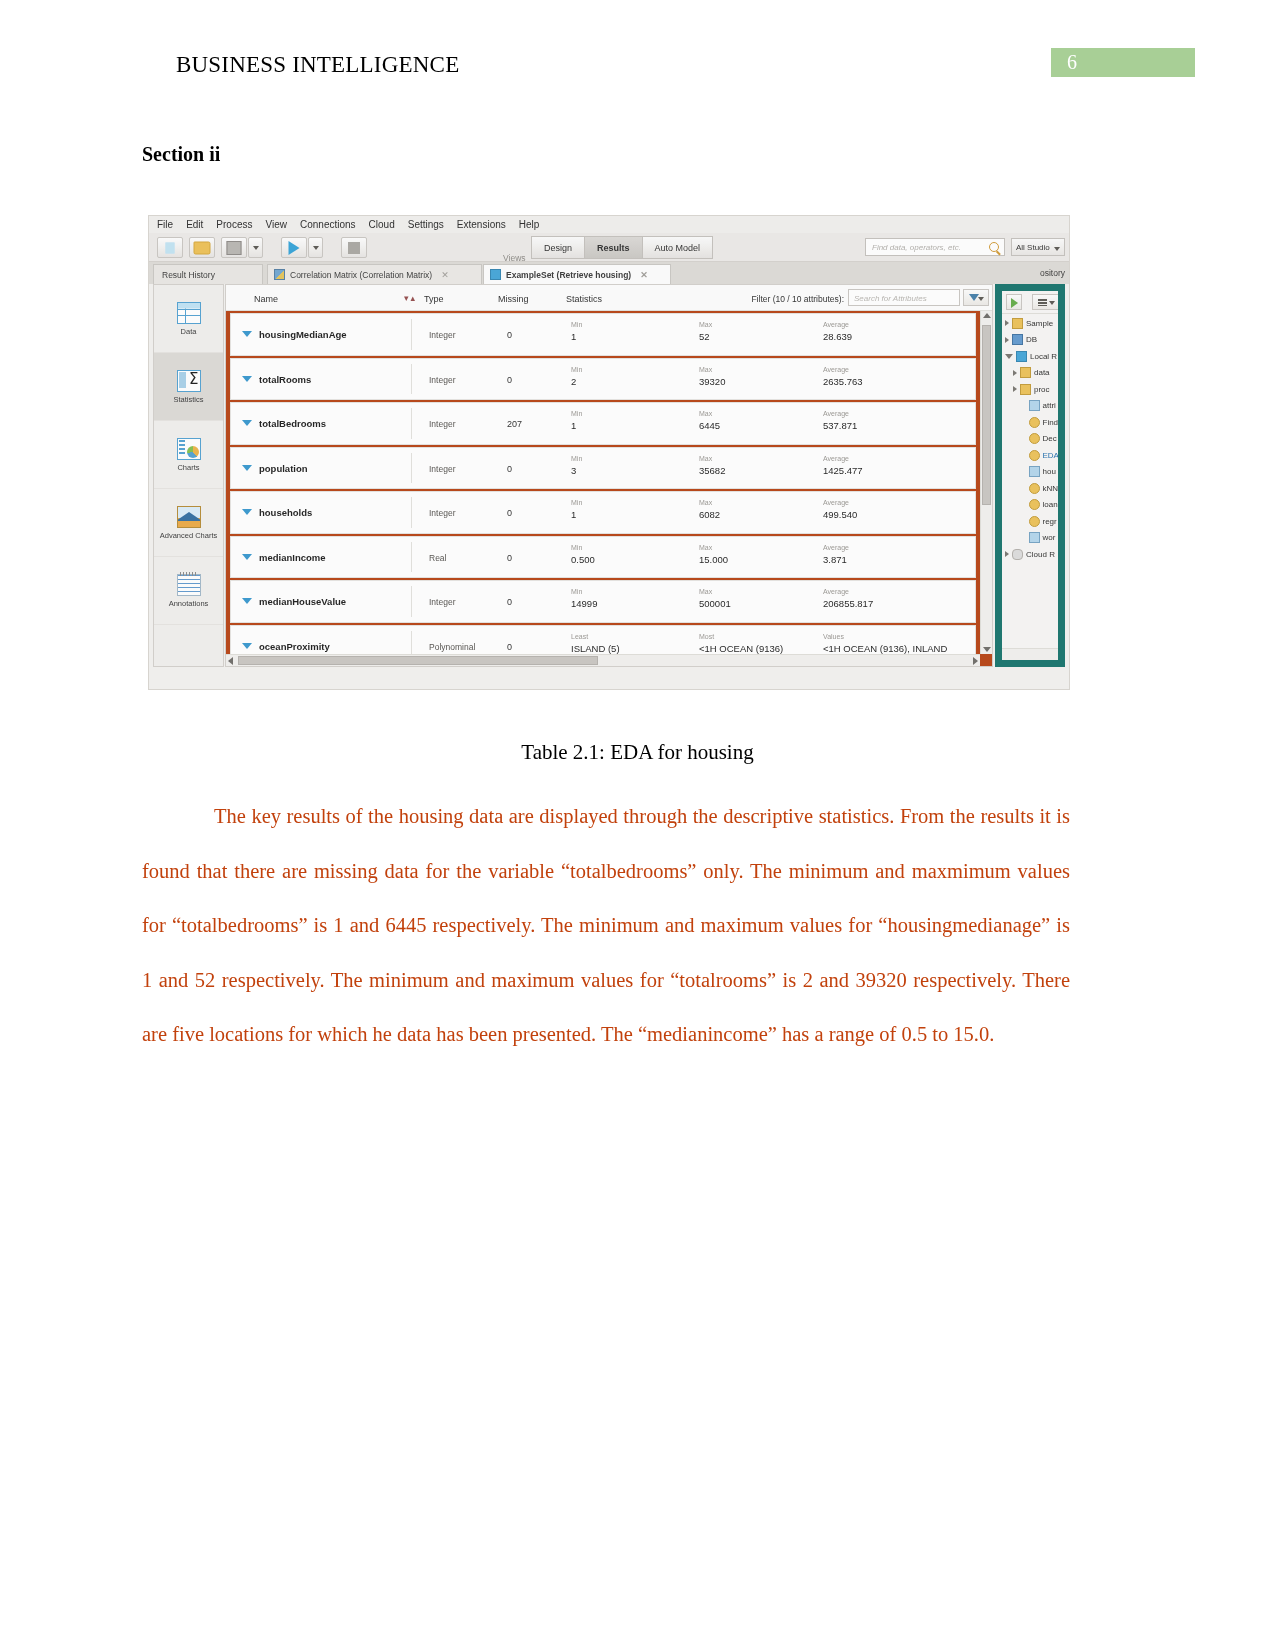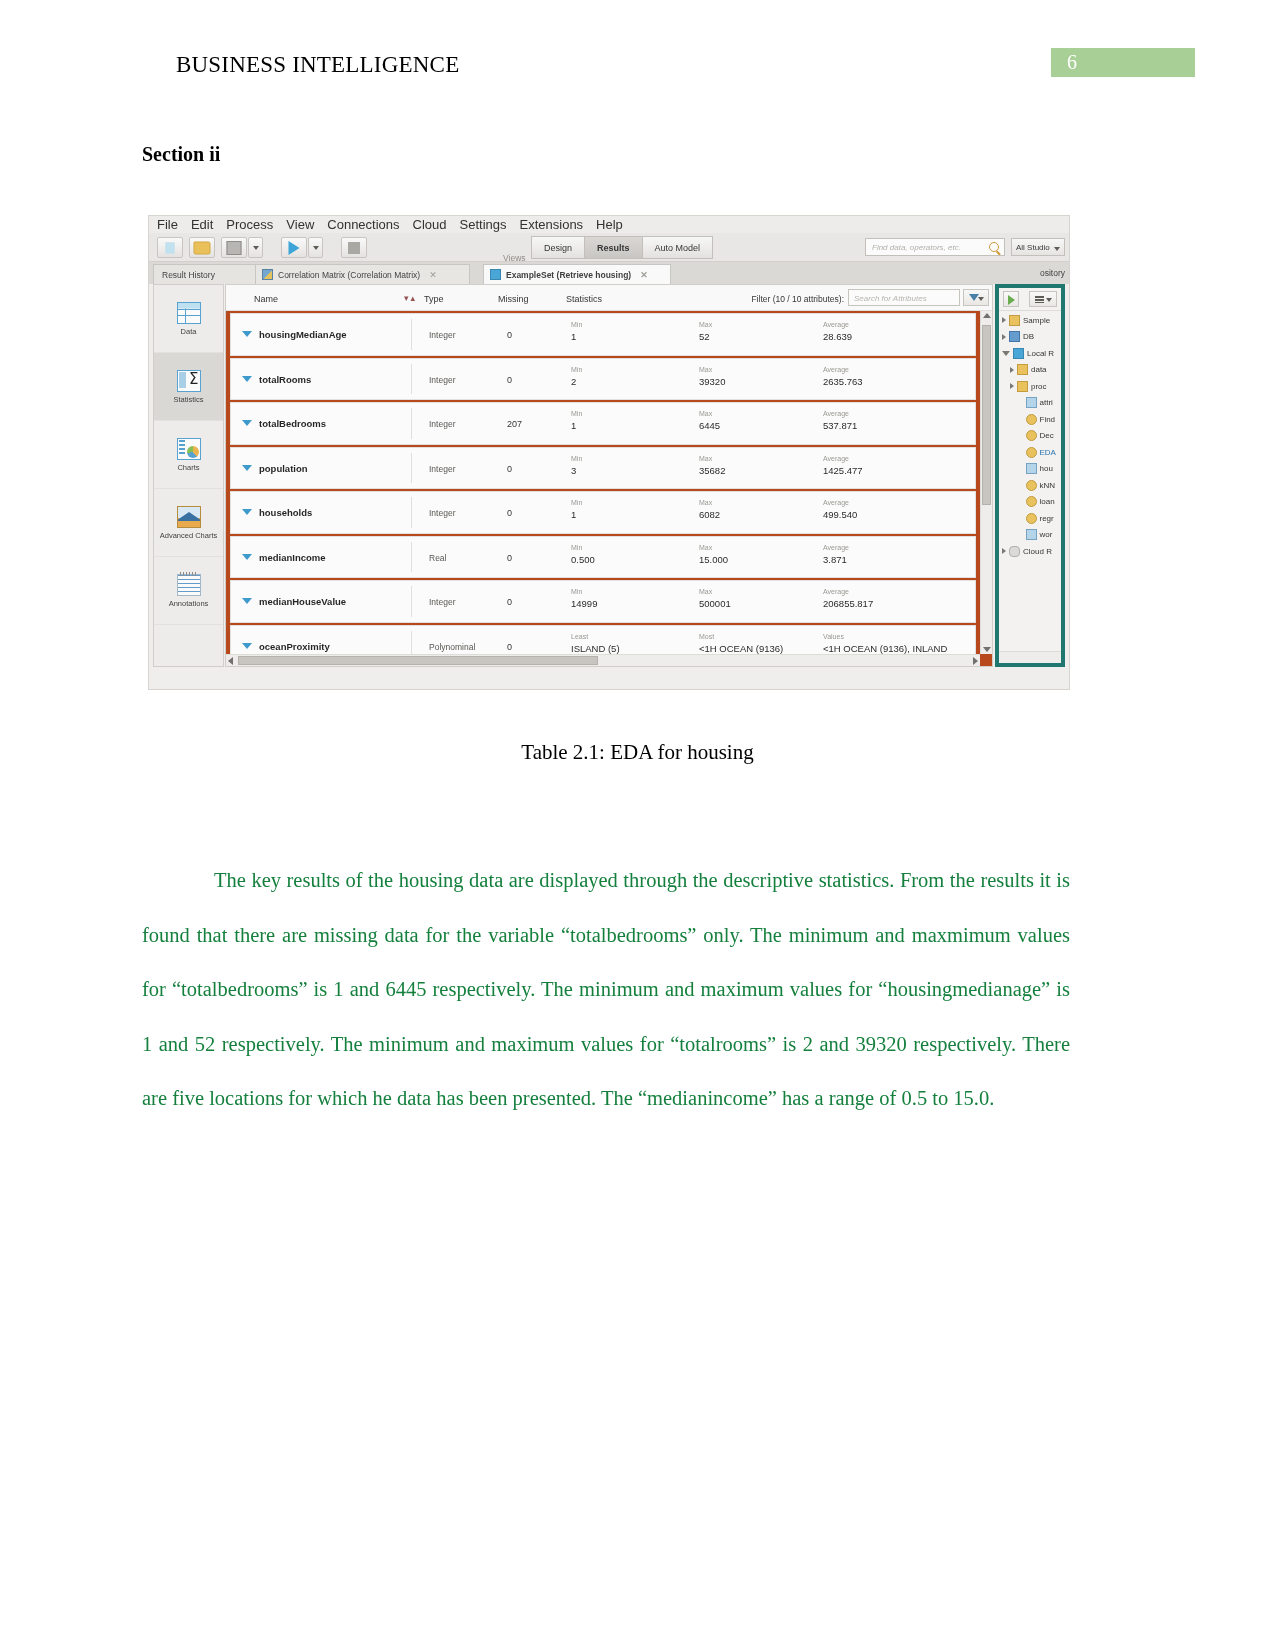--- a/index.html
+++ b/index.html
@@ -81,21 +81,21 @@
     left: 0; top: 0;
     width: 100%;
     height: 17px;
     background: #f0efed;
     display: flex;
     align-items: center;
     padding-left: 8px;
     box-sizing: border-box;
   }
   .menubar .mi {
-    font-size: 13px;
+    font-size: 10px;
     color: #2b2b2b;
     margin-right: 13px;
     white-space: nowrap;
   }
 
   
   .toolbar {
     position: absolute;
     left: 0; top: 17px;
     width: 100%;
@@ -595,21 +595,21 @@
   .hs-arrow.lt { left: 2px; border-right: 5px solid #6f6c68; }
   .hs-arrow.rt { right: 2px; border-left: 5px solid #6f6c68; }
 
   
   .repo {
     position: absolute;
     right: 4px; top: 0;
     width: 70px;
     bottom: 22px;
     background: #f7f6f4;
-    border: 4px solid #0f766e;
+    border: 7px solid #0f766e;
     box-sizing: border-box;
     overflow: hidden;
   }
   .repo-toolbar {
     position: absolute;
     left: 0; top: 0;
     width: 100%; height: 22px;
     border-bottom: 1px solid #e0ded9;
   }
   .repo-btn {
@@ -725,28 +725,28 @@
     position: absolute;
     left: 0; top: 740px;
     width: 1275px;
     text-align: center;
     font-family: "Liberation Serif", serif;
     font-size: 21px;
   }
   .body-text {
     position: absolute;
     left: 142px;
-    top: 853px;
+    top: 789px;
     width: 928px;
     font-family: "Liberation Serif", serif;
     font-size: 20.5px;
     line-height: 54.5px;
     text-align: justify;
     text-indent: 72px;
-    color: #15803d;
+    color: #c2410c;
   }
 </style>
 </head>
 <body>
 
 <div class="page-header">
   <div class="doc-title">BUSINESS INTELLIGENCE</div>
   <div class="page-number-box">
     <div class="page-number">6</div>
   </div>
@@ -803,21 +803,21 @@
       <span class="mag"></span>
     </div>
     <div class="studio-select">
       <span>All Studio</span>
       <span class="ico-caret"></span>
     </div>
   </div>
 
   <div class="tabstrip">
     <div class="rh-tab">Result History</div>
-    <div class="res-tab" style="left:106px;width:215px">
+    <div class="res-tab" style="left:118px;width:215px">
       <span class="tab-ico corr"></span>
       <span>Correlation Matrix (Correlation Matrix)</span>
       <span class="tab-x">✕</span>
     </div>
     <div class="res-tab active" style="left:334px;width:188px">
       <span class="tab-ico exset"></span>
       <span>ExampleSet (Retrieve housing)</span>
       <span class="tab-x">✕</span>
     </div>
     <div class="repo-tab-label">ository</div>

